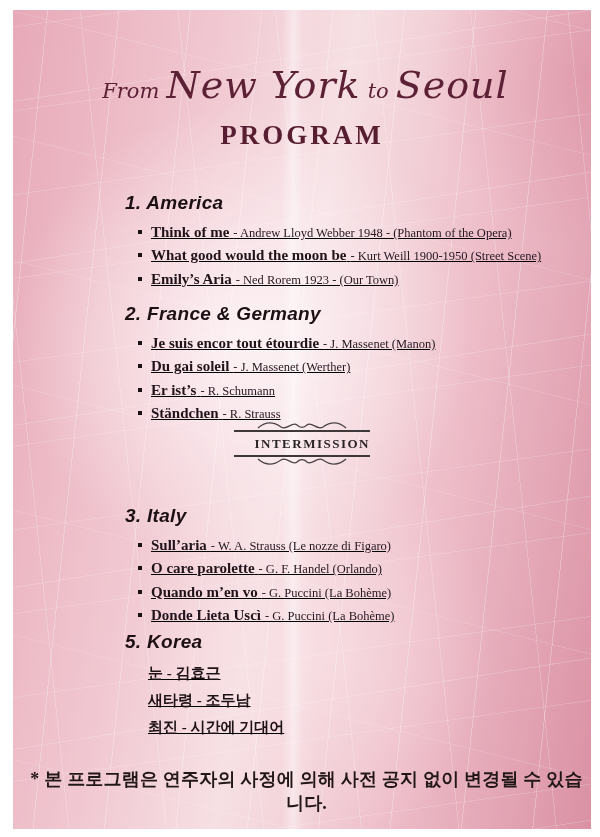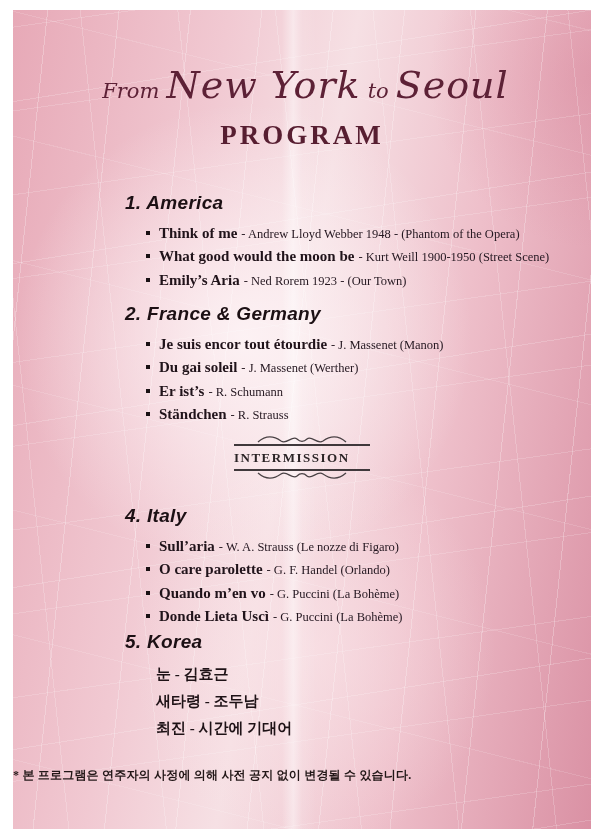--- a/index.html
+++ b/index.html
@@ -59,61 +59,61 @@
   .sec { position: absolute; left: 112px; right: 10px; }
   .sec h3 {
     margin: 0 0 7px 0;
     font-family: Liberation Sans, sans-serif;
     font-style: italic;
     font-weight: bold;
     font-size: 19px;
     letter-spacing: 0.3px;
     color: #1c1014;
   }
-  .sec ul { margin: 8px; padding: 0 0 0 13px; list-style: none; }
+  .sec ul { margin: 0; padding: 0 0 0 13px; list-style: none; text-decoration: underline; }
   .sec li { line-height: 22.4px; white-space: nowrap; }
   .bullet {
     display: inline-block;
     width: 4px; height: 4px;
     background: #1a1114;
     margin-right: 9px;
     vertical-align: 3px;
   }
   .song  { font-weight: bold; font-size: 15px; color: #20131a; }
   .detail { font-size: 12.5px; color: #241720; }
   .sec.korea ul { padding-left: 23px; }
   .sec.korea li { font-size: 15px; line-height: 27px; color: #1e1216; font-weight: bold; }
   .sec1 { top: 182px; }
   .sec2 { top: 293px; }
   .sec3 { top: 495px; }
   .sec4 { top: 621px; }
   .intermission {
     position: absolute;
-    top: 424px;
+    top: 410px;
     left: 50%;
     transform: translateX(-50%);
     width: 136px;
-    text-align: left;
+    text-align: right;
   }
   .flourish { display: block; margin: 0 auto; }
   .int-rule { border: 0; border-top: 2px solid #3f383b; margin: 0; }
   .int-text {
     font-family: "Liberation Serif", serif;
     font-weight: bold;
     font-size: 13px;
     letter-spacing: 1.5px;
     color: #2b2426;
     padding: 4px 0 3px 0;
   }
   .footnote {
     position: absolute;
     top: 757px;
-    left: 0; right: 0;
-    text-align: left;
-    font-size: 12px;
+    left: 9px; right: 0;
+    text-align: center;
+    font-size: 18px;
     color: #221717;
     font-weight: bold;
     letter-spacing: 0.2px;
   }
 </style>
 </head>
 <body>
 
 <div class="poster">
   <div class="canvas">
@@ -149,21 +149,21 @@
       </svg>
       <hr class="int-rule">
       <div class="int-text">INTERMISSION</div>
       <hr class="int-rule">
       <svg class="flourish" width="92" height="10" viewBox="0 0 92 10" style="transform:scaleY(-1)">
         <path d="M2,8 C10,1 18,2 25,7 C31,11 36,1 41,5 C44,8 48,8 51,5 C56,1 61,11 67,7 C74,2 82,1 90,8" stroke="#4a4245" stroke-width="1.3" fill="none"></path>
       </svg>
     </div>
 
     <section class="sec sec3">
-      <h3>4. Italy</h3>
+      <h3>3. Italy</h3>
       <ul>
         <li><span class="bullet"></span><span class="song">Sull’aria</span> <span class="detail">- W. A. Strauss (Le nozze di Figaro)</span></li>
         <li><span class="bullet"></span><span class="song">O care parolette</span> <span class="detail">- G. F. Handel (Orlando)</span></li>
         <li><span class="bullet"></span><span class="song">Quando m’en vo</span> <span class="detail">- G. Puccini (La Bohème)</span></li>
         <li><span class="bullet"></span><span class="song">Donde Lieta Uscì</span> <span class="detail">- G. Puccini (La Bohème)</span></li>
       </ul>
     </section>
 
     <section class="sec sec4 korea">
       <h3>5. Korea</h3>

